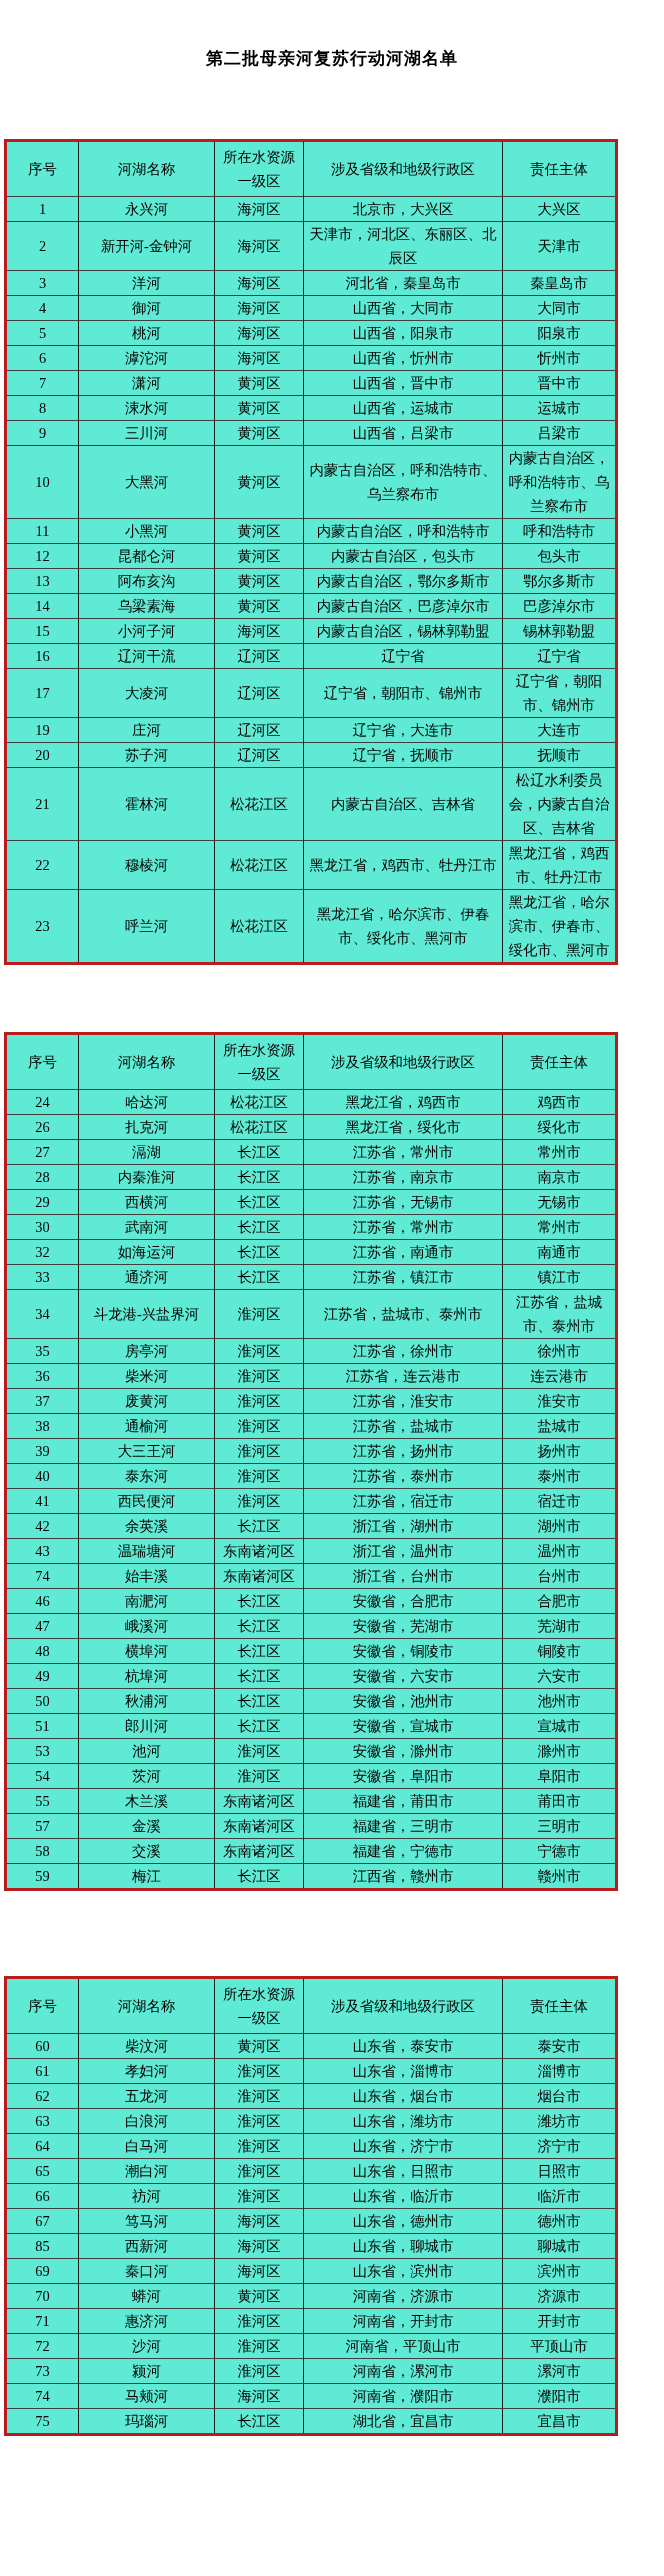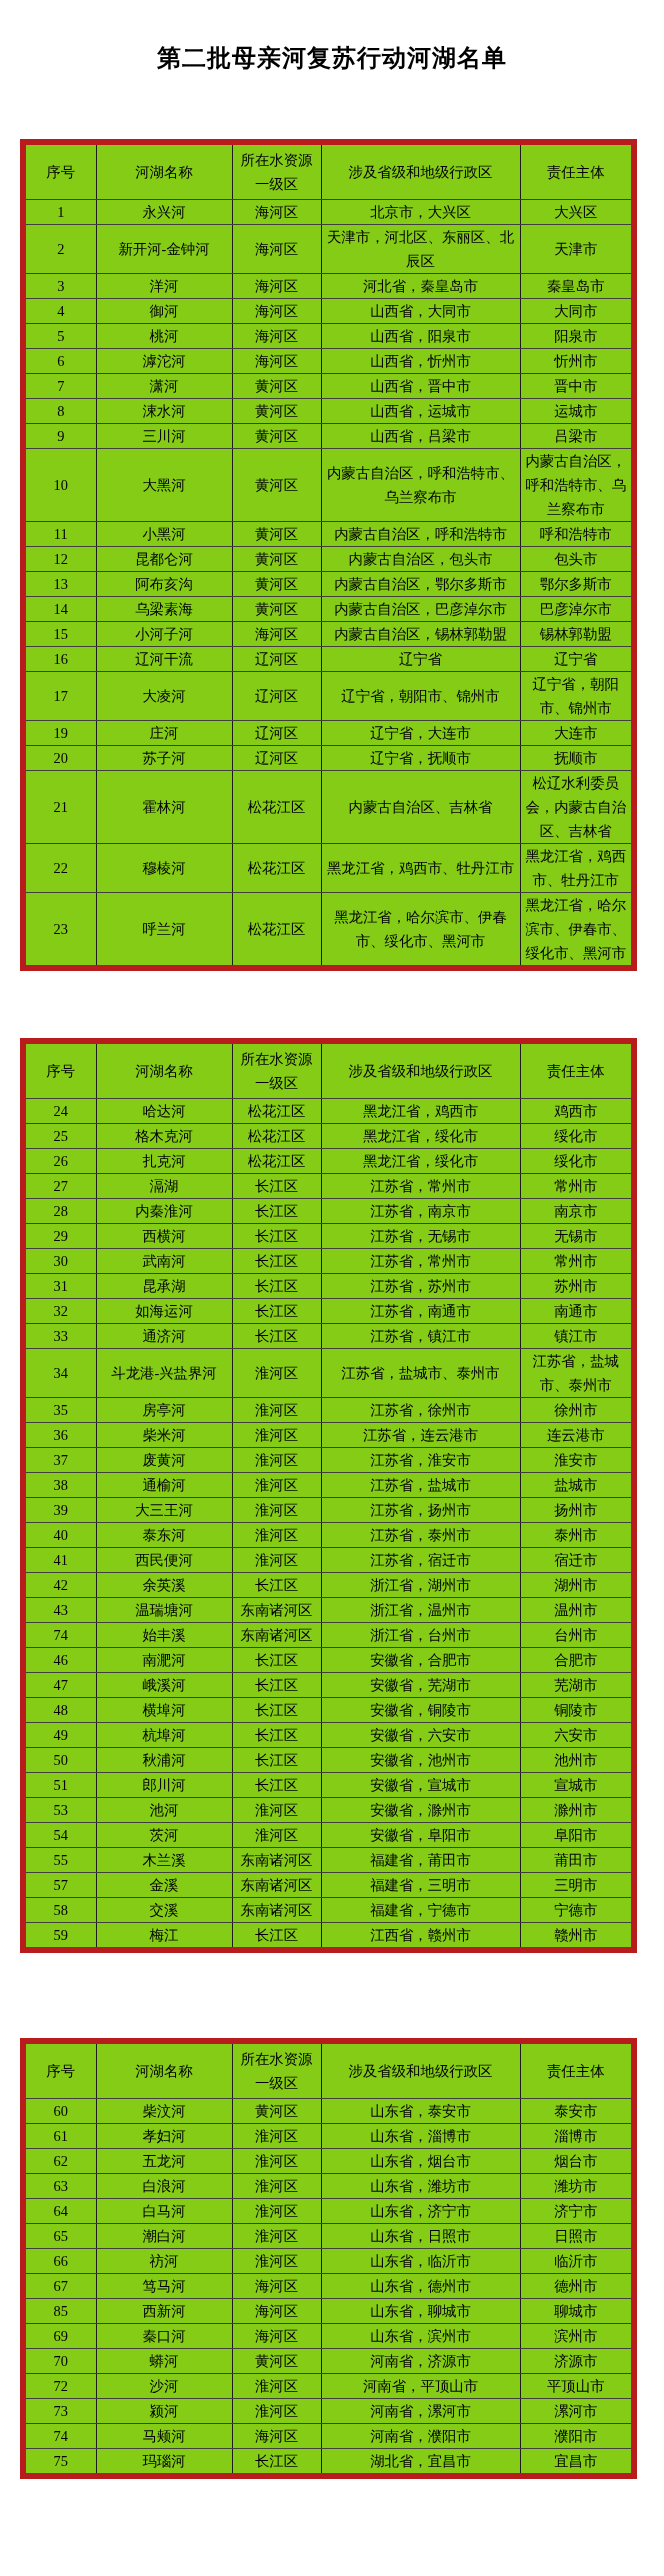--- a/index.html
+++ b/index.html
@@ -12,31 +12,31 @@
   body {
     width: 664px;
     min-height: 3739px;
     position: relative;
   }
   .doc-title {
     margin: 45px 0 0 0;
     height: 27px;
     line-height: 27px;
     text-align: center;
-    font-size: 24px;
+    font-size: 17px;
     font-weight: bold;
     letter-spacing: 1px;
   }
   table.river-table {
     border-collapse: collapse;
     table-layout: fixed;
     width: 612px;
-    margin-left: 20px;
-    border: 6px solid #b91c1c;
-    background: #84cc16;
+    margin-left: 4px;
+    border: 3px solid #b91c1c;
+    background: #5eead4;
   }
   table.river-table.t1 { margin-top: 67px; }
   table.river-table.t2 { margin-top: 67px; }
   table.river-table.t3 { margin-top: 85px; }
   .river-table col.c1 { width: 73px; }
   .river-table col.c2 { width: 136px; }
   .river-table col.c3 { width: 89px; }
   .river-table col.c4 { width: 199px; }
   .river-table col.c5 { width: 114px; }
   .river-table th, .river-table td {
@@ -260,27 +260,20 @@
       </thead>
       <tbody>
         <tr>
           <td>24</td>
           <td>哈达河</td>
           <td>松花江区</td>
           <td>黑龙江省，鸡西市</td>
           <td>鸡西市</td>
         </tr>
         <tr>
-          <td>25</td>
-          <td>格木克河</td>
-          <td>松花江区</td>
-          <td>黑龙江省，绥化市</td>
-          <td>绥化市</td>
-        </tr>
-        <tr>
           <td>26</td>
           <td>扎克河</td>
           <td>松花江区</td>
           <td>黑龙江省，绥化市</td>
           <td>绥化市</td>
         </tr>
         <tr>
           <td>27</td>
           <td>滆湖</td>
           <td>长江区</td>
@@ -300,27 +293,20 @@
           <td>长江区</td>
           <td>江苏省，无锡市</td>
           <td>无锡市</td>
         </tr>
         <tr>
           <td>30</td>
           <td>武南河</td>
           <td>长江区</td>
           <td>江苏省，常州市</td>
           <td>常州市</td>
-        </tr>
-        <tr>
-          <td>31</td>
-          <td>昆承湖</td>
-          <td>长江区</td>
-          <td>江苏省，苏州市</td>
-          <td>苏州市</td>
         </tr>
         <tr>
           <td>32</td>
           <td>如海运河</td>
           <td>长江区</td>
           <td>江苏省，南通市</td>
           <td>南通市</td>
         </tr>
         <tr>
           <td>33</td>
@@ -581,20 +567,27 @@
           <td>滨州市</td>
         </tr>
         <tr>
           <td>70</td>
           <td>蟒河</td>
           <td>黄河区</td>
           <td>河南省，济源市</td>
           <td>济源市</td>
         </tr>
         <tr>
+          <td>71</td>
+          <td>惠济河</td>
+          <td>淮河区</td>
+          <td>河南省，开封市</td>
+          <td>开封市</td>
+        </tr>
+        <tr>
           <td>72</td>
           <td>沙河</td>
           <td>淮河区</td>
           <td>河南省，平顶山市</td>
           <td>平顶山市</td>
         </tr>
         <tr>
           <td>73</td>
           <td>颍河</td>
           <td>淮河区</td>

